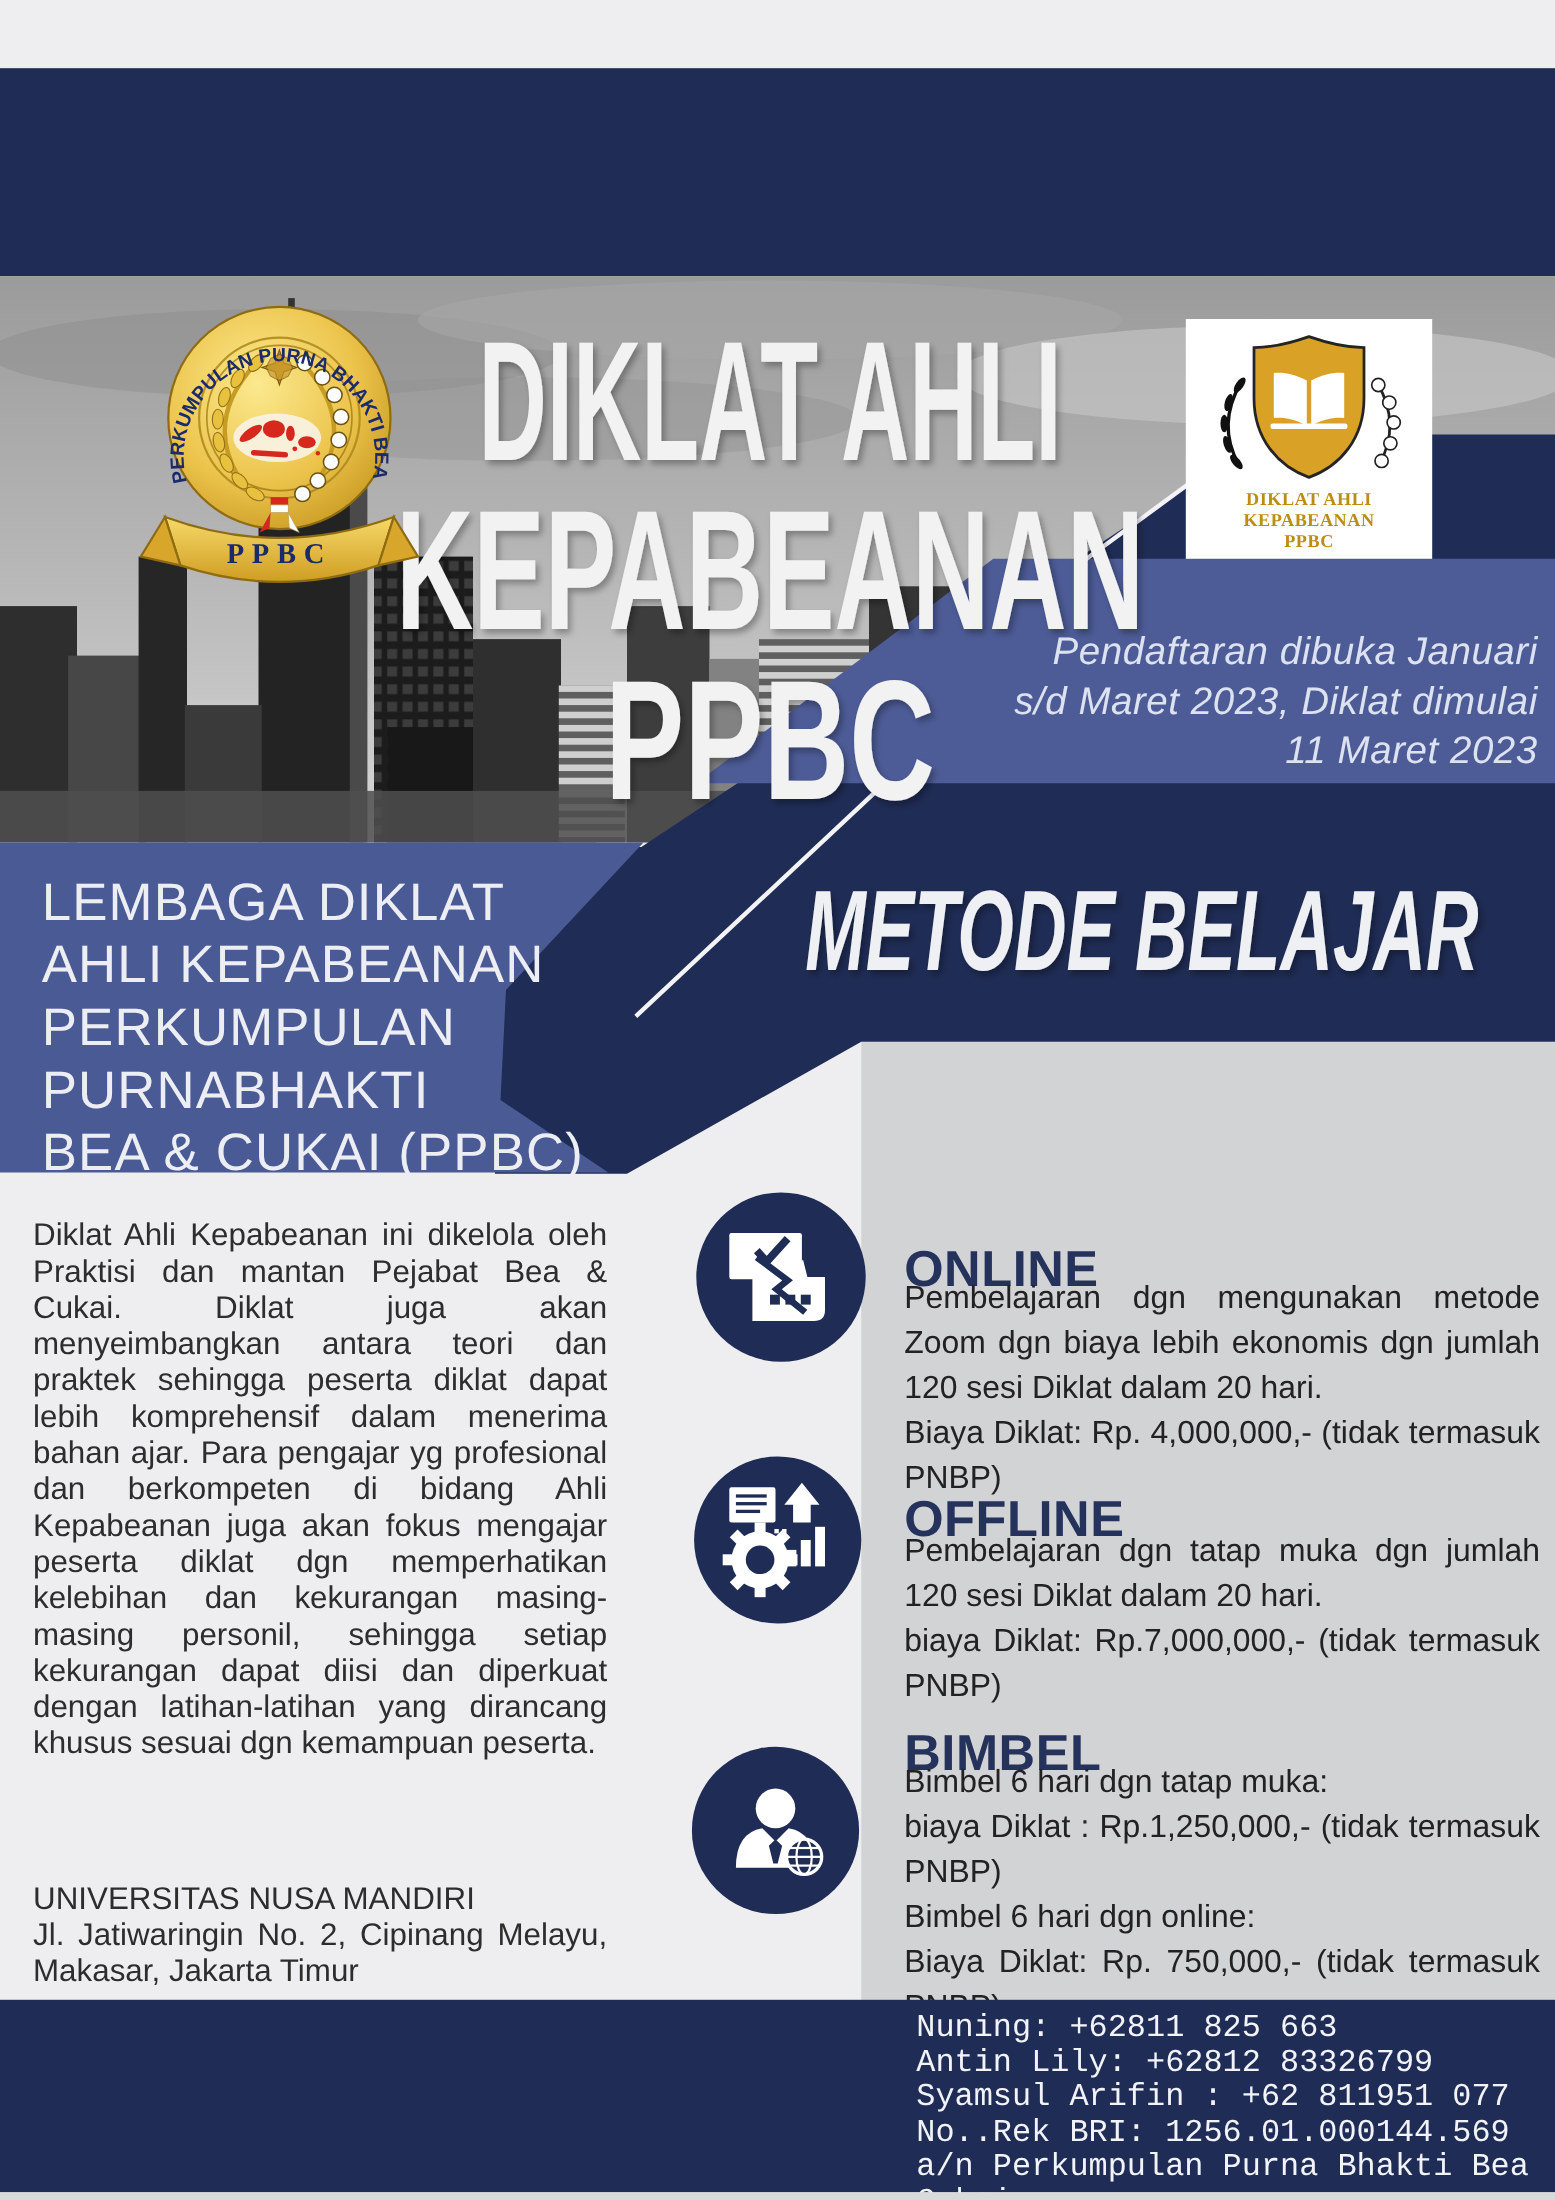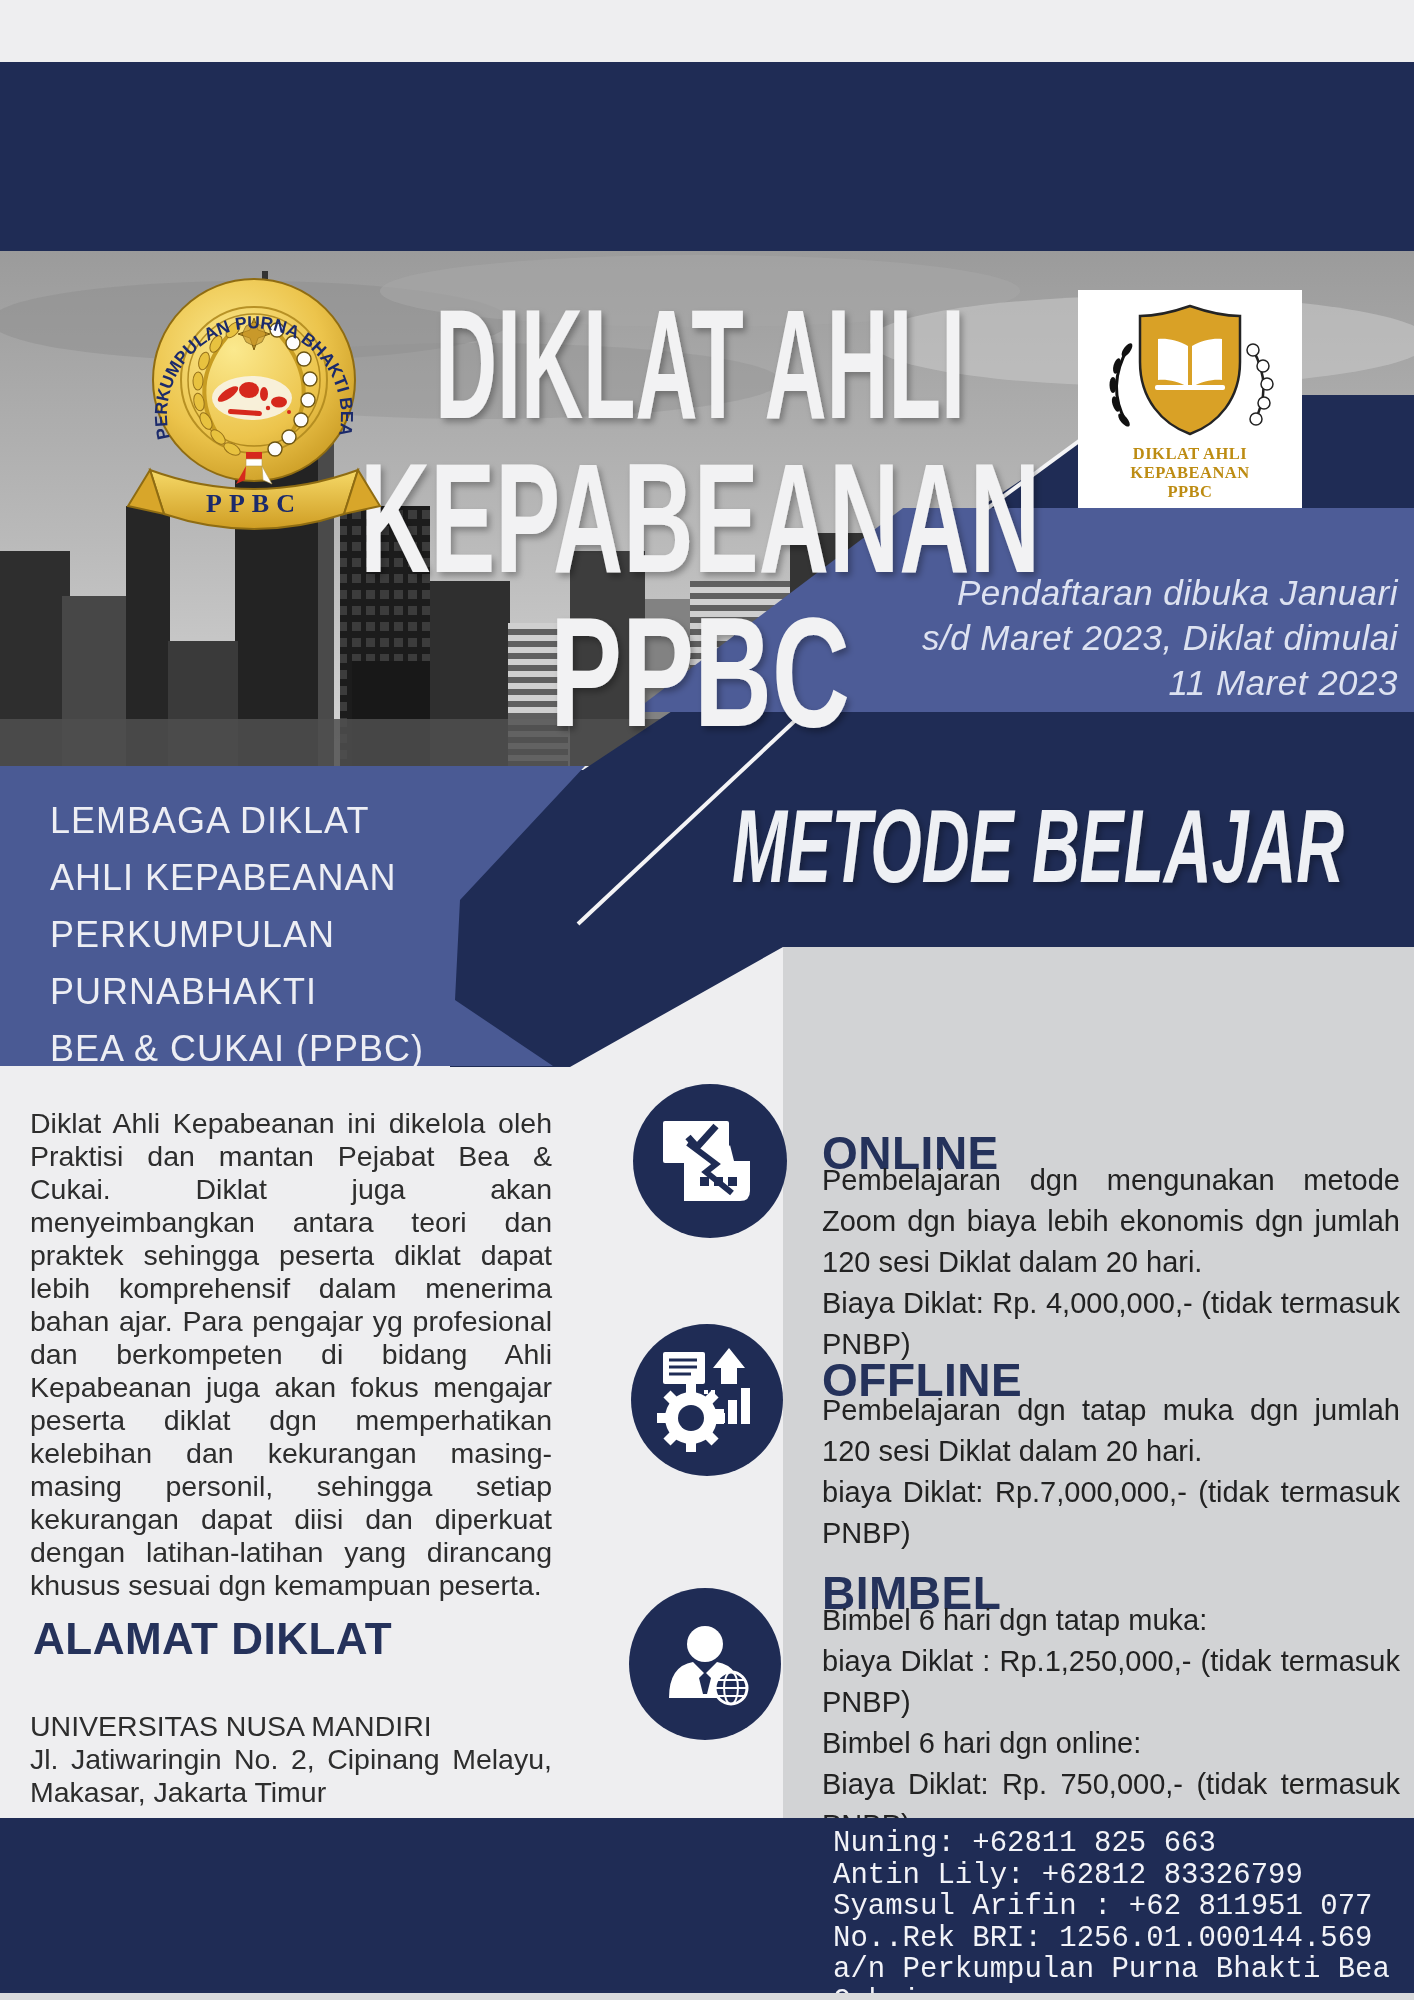--- a/index.html
+++ b/index.html
@@ -11,21 +11,21 @@
   .gray-panel{left:783px;top:947px;width:631px;height:874px;background:#d2d3d5;}
   .footer{left:0;top:1818px;width:1414px;height:175px;background:#1f2c55;}
   .bottom-strip{left:0;top:1993px;width:1414px;height:7px;background:#d9dadc;}
   
   .photo{left:0;top:251px;width:1414px;height:515px;}
   
   .deco{left:0;top:0;width:1414px;height:2000px;pointer-events:none;}
   
   .reg-note{left:838px;top:570px;width:560px;text-align:right;font-size:35px;line-height:45px;
     font-style:italic;color:#dde2f1;letter-spacing:.5px;}
-  .inst-line{left:38px;color:#edeef4;font-size:36px;line-height:57px;letter-spacing:1px;font-weight:normal;margin-left:12px;}
+  .inst-line{left:38px;color:#edeef4;font-size:48px;line-height:57px;letter-spacing:1px;font-weight:normal;}
   .article{left:30px;top:1107px;width:522px;font-size:28.5px;line-height:33px;color:#2d2d2d;
     text-align:justify;}
   .alamat-h{left:33px;top:1614px;font-size:44px;font-weight:bold;color:#25325b;letter-spacing:.5px;}
   .address{left:30px;top:1674px;width:522px;font-size:28.5px;line-height:33px;color:#2d2d2d;
     text-align:justify;white-space:pre-line;margin-top:36px;}
   .m-head{left:822px;font-size:46px;font-weight:bold;color:#25325b;letter-spacing:.5px;margin-top:20px;}
   .m-body{left:822px;width:578px;font-size:29px;line-height:41px;color:#222;
     text-align:justify;white-space:pre-line;}
   .foot-left{left:55px;top:1846px;font-style:italic;color:#e8eaf2;font-size:34px;line-height:39px;}
   .foot-right{left:833px;top:1828px;color:#f2f3f8;font-size:29px;line-height:31.5px;font-family:Liberation Mono, monospace;}
@@ -277,21 +277,20 @@
 s/d Maret 2023, Diklat dimulai
 11 Maret 2023</div>
 
   <div class="abs inst-line" style="top:792px">LEMBAGA DIKLAT</div>
   <div class="abs inst-line" style="top:849px">AHLI KEPABEANAN</div>
   <div class="abs inst-line" style="top:906px">PERKUMPULAN</div>
   <div class="abs inst-line" style="top:963px">PURNABHAKTI</div>
   <div class="abs inst-line" style="top:1020px">BEA &amp; CUKAI (PPBC)</div>
 
   <div class="abs article">Diklat Ahli Kepabeanan ini dikelola oleh Praktisi dan mantan Pejabat Bea &amp; Cukai. Diklat juga akan menyeimbangkan antara teori dan praktek sehingga peserta diklat dapat lebih komprehensif dalam menerima bahan ajar. Para pengajar yg profesional dan berkompeten di bidang Ahli Kepabeanan juga akan fokus mengajar peserta diklat dgn memperhatikan kelebihan dan kekurangan masing-masing personil, sehingga setiap kekurangan dapat diisi dan diperkuat dengan latihan-latihan yang dirancang khusus sesuai dgn kemampuan peserta.</div>
-  <div class="abs alamat-h">ALAMAT DIKLAT</div>
   <div class="abs address">UNIVERSITAS NUSA MANDIRI
 Jl. Jatiwaringin No. 2, Cipinang Melayu, Makasar, Jakarta Timur</div>
 
   <div class="abs m-head" style="top:1106px">ONLINE</div>
   <div class="abs m-body" style="top:1160px">Pembelajaran dgn mengunakan metode Zoom dgn biaya lebih ekonomis dgn jumlah  120 sesi Diklat dalam 20 hari.
 Biaya Diklat: Rp. 4,000,000,- (tidak termasuk PNBP)</div>
   <div class="abs m-head" style="top:1333px">OFFLINE</div>
   <div class="abs m-body" style="top:1390px">Pembelajaran dgn tatap muka dgn jumlah 120 sesi Diklat dalam 20 hari.
 biaya Diklat: Rp.7,000,000,- (tidak termasuk PNBP)</div>
   <div class="abs m-head" style="top:1546px">BIMBEL</div>

